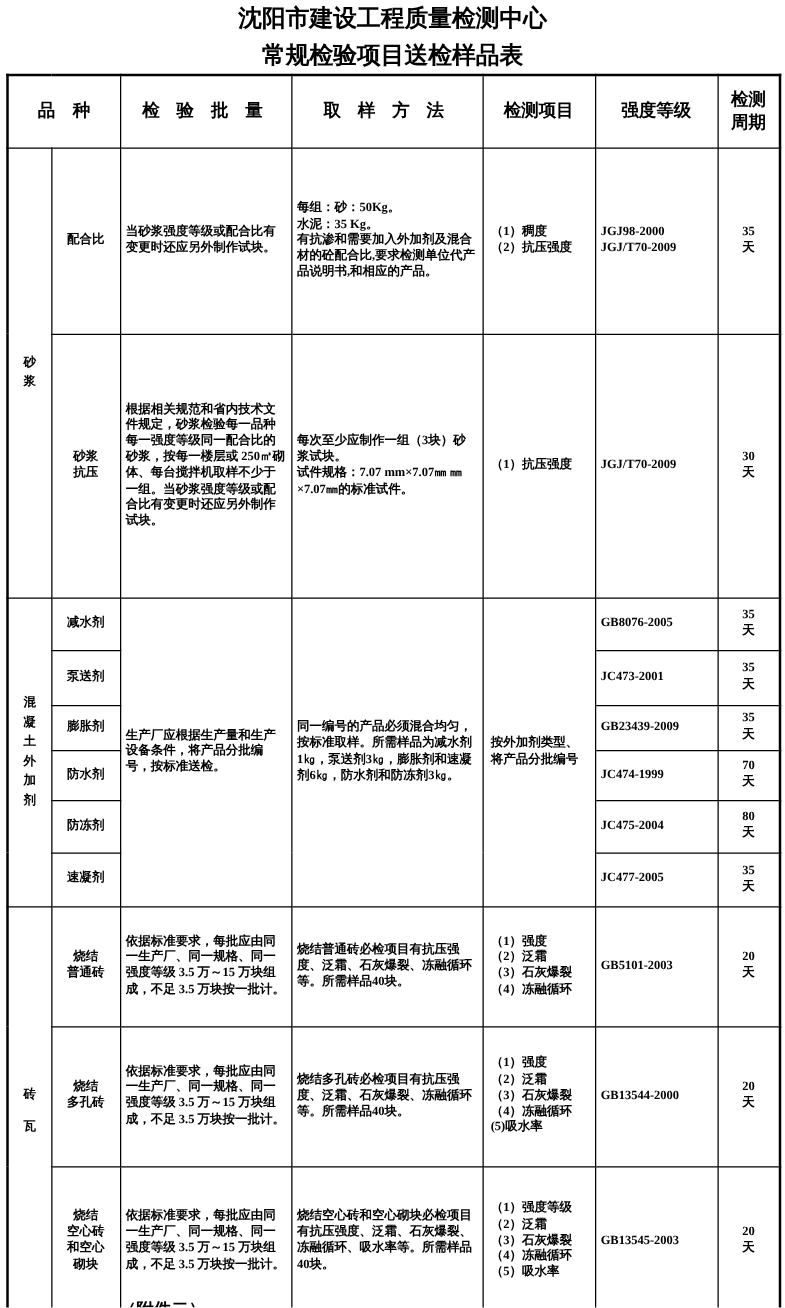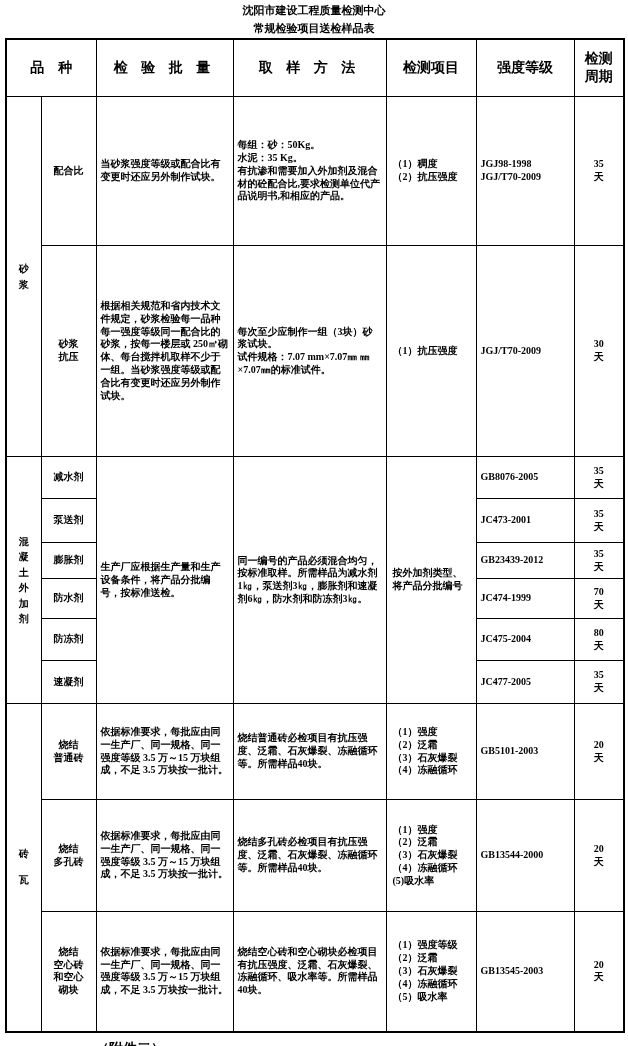--- a/index.html
+++ b/index.html
@@ -2,21 +2,21 @@
 <html><head>
 <meta charset="utf-8">
 <style>
   html,body{margin:0;padding:0;}
   body{
     width:628px;height:1046px;background:#fff;color:#000;
     font-family:"Liberation Serif","DejaVu Serif",serif;
     overflow:hidden;position:relative;
   }
   .doc-title{
-    text-align:center;font-weight:bold;font-size:11px;line-height:1.35;
+    text-align:center;font-weight:bold;font-size:19px;line-height:1.35;
     margin-top:3px;
   }
   table{
     border-collapse:collapse;table-layout:fixed;
     width:618px;margin-left:5px;margin-top:2px;
     border:2px solid #000;
   }
   th,td{
     border:1px solid #000;
     font-weight:bold;font-size:10px;line-height:1.28;
@@ -70,21 +70,21 @@
     <td rowspan="2">
           <div class="vert">砂浆</div>
         </td>
     <td class="c pre">配合比</td>
     <td class="pre">当砂浆强度等级或配合比有变更时还应另外制作试块。</td>
     <td class="pre">每组：砂：50Kg。
 水泥：35 Kg。
 有抗渗和需要加入外加剂及混合材的砼配合比,要求检测单位代产品说明书,和相应的产品。</td>
     <td class="pre items brk">（1）稠度
 （2）抗压强度</td>
-    <td class="pre brk">JGJ98-1998
+    <td class="pre brk">JGJ98-2000
 JGJ/T70-2009</td>
     <td class="c pre">35
 天</td>
   </tr>
   <tr style="height:211px">
     <td class="c pre">砂浆
 抗压</td>
     <td class="pre">根据相关规范和省内技术文件规定，砂浆检验每一品种每一强度等级同一配合比的砂浆，按每一楼层或 250㎥砌体、每台搅拌机取样不少于一组。当砂浆强度等级或配合比有变更时还应另外制作试块。</td>
     <td class="pre">每次至少应制作一组（3块）砂浆试块。
 试件规格：7.07 mm×7.07㎜ ㎜×7.07㎜的标准试件。</td>
@@ -107,21 +107,21 @@
 天</td>
   </tr>
   <tr style="height:44px">
     <td class="c">泵送剂</td>
     <td class="brk">JC473-2001</td>
     <td class="c pre">35
 天</td>
   </tr>
   <tr style="height:36px">
     <td class="c">膨胀剂</td>
-    <td class="brk">GB23439-2012</td>
+    <td class="brk">GB23439-2009</td>
     <td class="c pre">35
 天</td>
   </tr>
   <tr style="height:40px">
     <td class="c">防水剂</td>
     <td class="brk">JC474-1999</td>
     <td class="c pre">70
 天</td>
   </tr>
   <tr style="height:42px">

